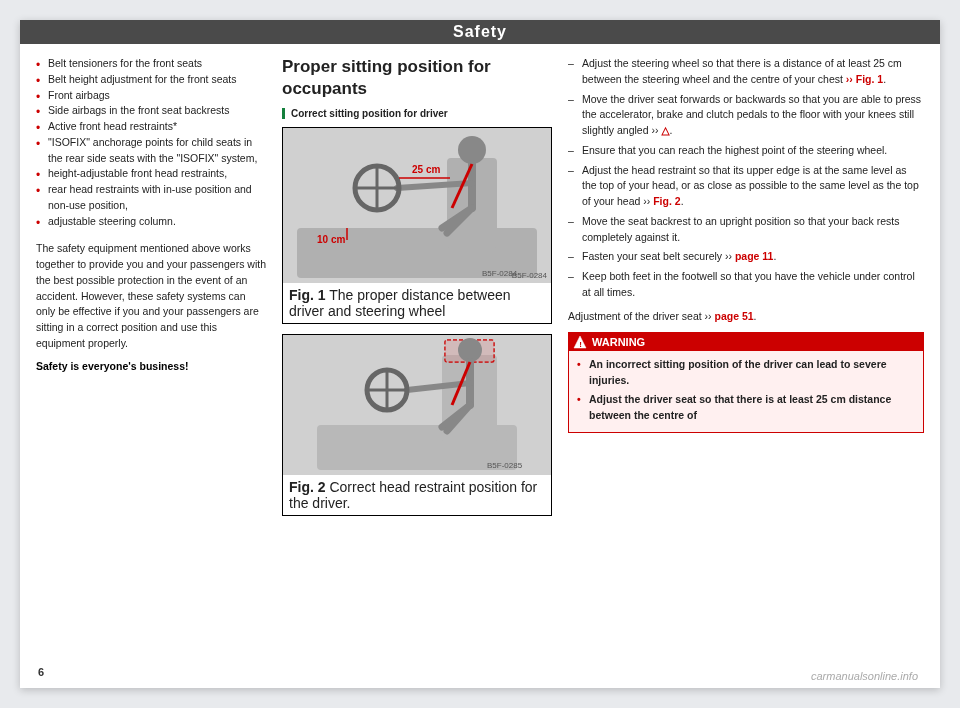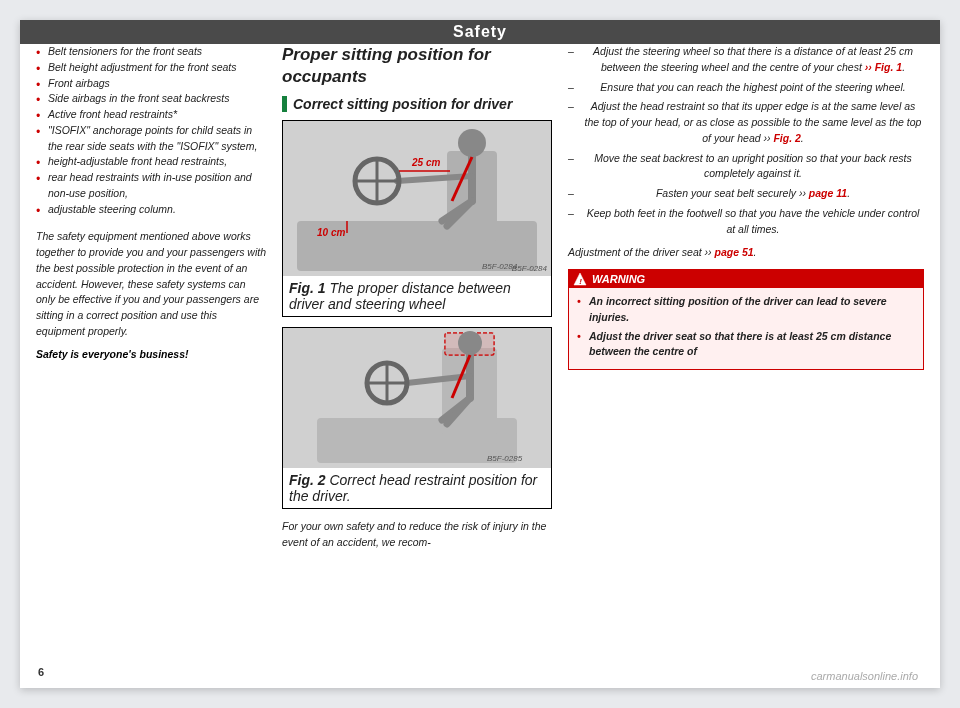--- a/index.html
+++ b/index.html
@@ -24,23 +24,22 @@
       background: #4a4a4a;
       color: #fff;
       text-align: center;
       font-size: 16px;
       font-weight: bold;
       padding: 3px 0;
       letter-spacing: 1px;
     }
     .content {
       display: flex;
-      padding: 0 16px;
+      padding: 12px 16px;
       gap: 16px;
-      font-style: italic;
     }
     .left-col {
       width: 230px;
       flex-shrink: 0;
     }
     .middle-col {
       width: 270px;
       flex-shrink: 0;
     }
     .right-col {
@@ -88,24 +87,24 @@
     }
     
     .section-title {
       font-size: 17px;
       font-weight: bold;
       color: #222;
       line-height: 1.3;
       margin-bottom: 8px;
     }
     .subsection-title {
-      font-size: 14px;
-      font-weight: bold;
-      color: #222;
-      border-left: 5px solid #15803d;
+      font-size: 10px;
+      font-weight: bold;
+      color: #222;
+      border-left: 3px solid #15803d;
       padding-left: 6px;
       margin-bottom: 8px;
     }
     .figure-box {
       border: 1px solid #000000;
       margin-bottom: 10px;
       background: #f5f5f5;
     }
     .figure-img {
       width: 100%;
@@ -159,21 +158,20 @@
       list-style: none;
       margin-bottom: 8px;
     }
     .dash-list li {
       font-size: 10.5px;
       line-height: 1.5;
       padding-left: 14px;
       position: relative;
       color: #222;
       margin-bottom: 4px;
-      text-align: center;
     }
     .dash-list li::before {
       content: '–';
       position: absolute;
       left: 0;
     }
     .link-text {
       color: #cc0000;
       font-weight: bold;
     }
@@ -331,28 +329,30 @@
             <line x1="183" y1="27" x2="165" y2="70" stroke="#cc0000" stroke-width="3"></line>
             <text x="200" y="133" font-size="8" fill="#555">B5F-0285</text>
           </svg>
         </div>
         <div class="figure-caption">
           <strong>Fig. 2</strong>
           <span>Correct head restraint position for the driver.</span>
         </div>
       </div>
 
-      <p class="middle-prose">For your own safety and to reduce the risk of injury in the event of an accident, we recom-</p>
     </div>
 
     <div class="right-col">
       <ul class="dash-list">
         <li>
           Adjust the steering wheel so that there is a distance of at least 25 cm between the steering wheel and the centre of your chest
           <span class="link-text"> ›› Fig. 1</span>.
+        </li>
+        <li>
+          Move the driver seat forwards or backwards so that you are able to press the accelerator, brake and clutch pedals to the floor with your knees still slightly angled ›› <span class="link-text">△</span>.
         </li>
         <li>
           Ensure that you can reach the highest point of the steering wheel.
         </li>
         <li>
           Adjust the head restraint so that its upper edge is at the same level as the top of your head, or as close as possible to the same level as the top of your head ›› <span class="link-text">Fig. 2</span>.
         </li>
         <li>
           Move the seat backrest to an upright position so that your back rests completely against it.
         </li>

